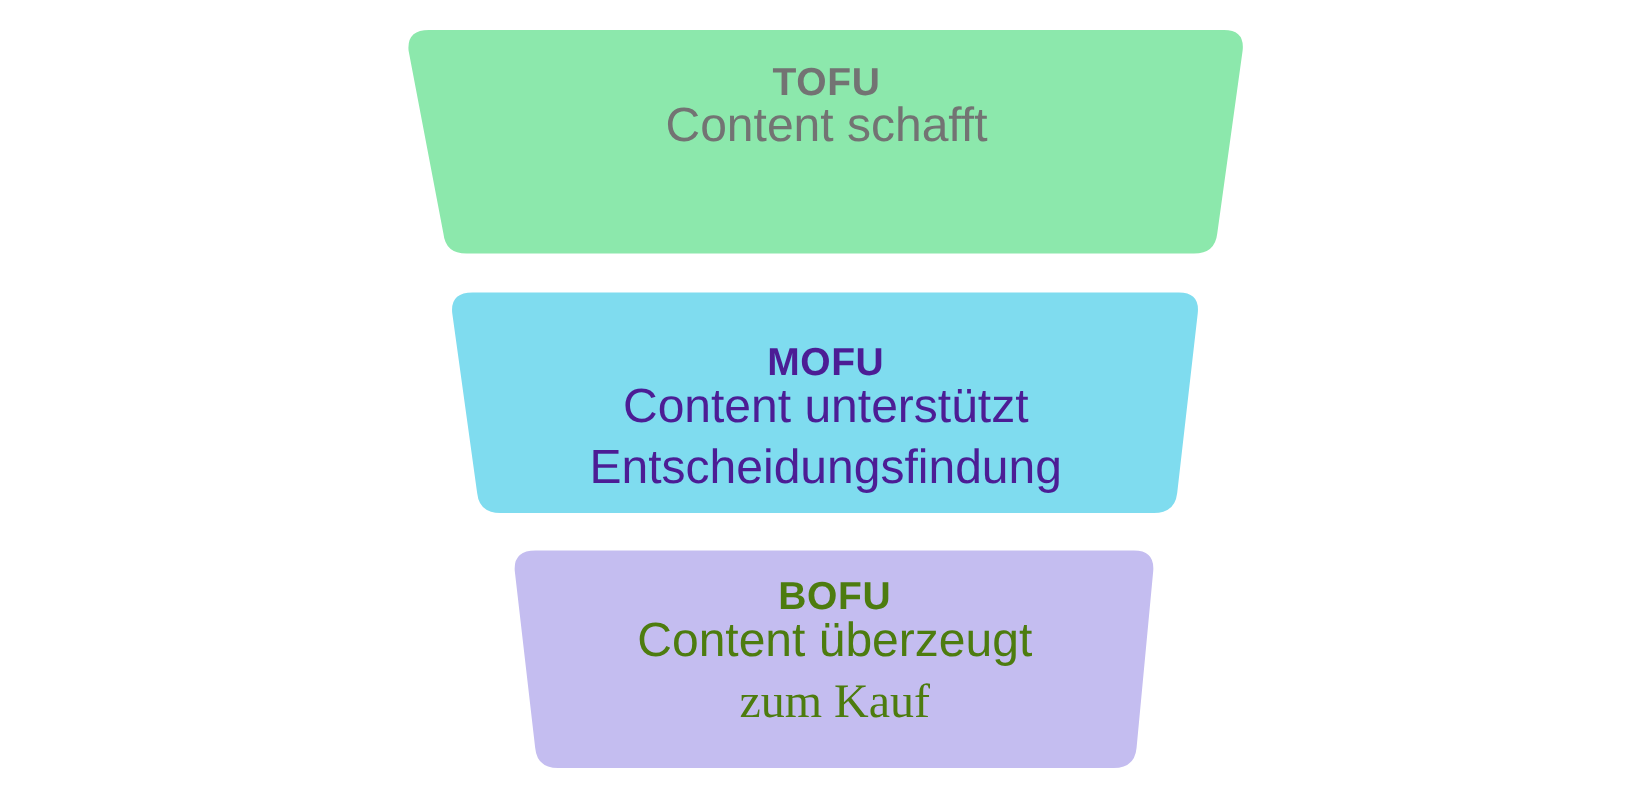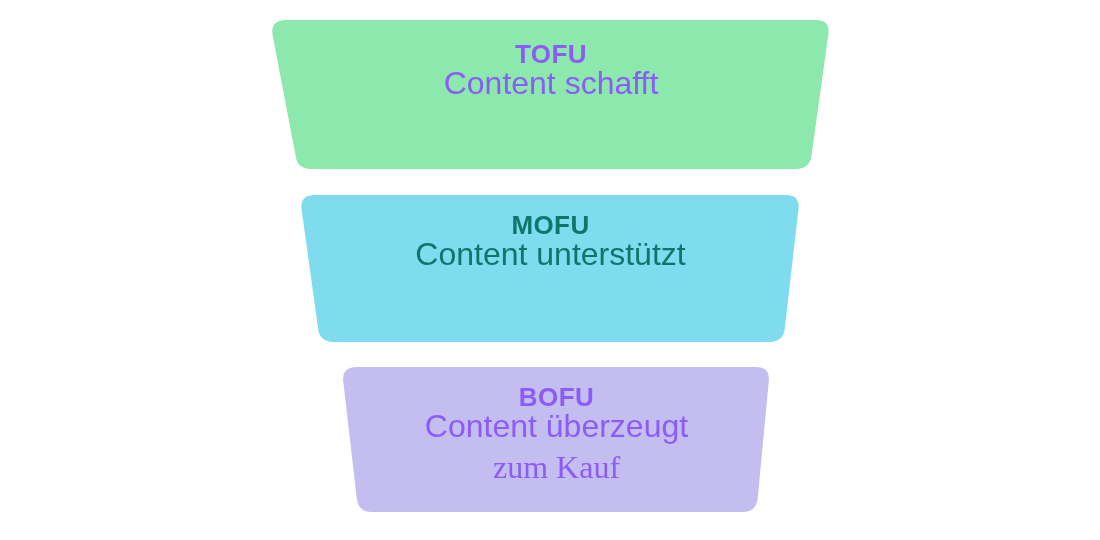--- a/index.html
+++ b/index.html
@@ -72,29 +72,30 @@
   <svg class="stage-shape" viewBox="0 0 1100 540" xmlns="http://www.w3.org/2000/svg" aria-hidden="true">
     <path d="M 315,195 L 786,195 Q 800,195 798.5,208.9 L 784.8,328.6 Q 783.3,342 769.3,342
              L 333.5,342 Q 319.5,342 318.1,328.6 L 301.5,208.9 Q 300,195 315,195 Z" fill="#7FDCEF"></path>
   </svg>
 
   <svg class="stage-shape" viewBox="0 0 1100 540" xmlns="http://www.w3.org/2000/svg" aria-hidden="true">
     <path d="M 357,367 L 756,367 Q 770,367 768.8,380.9 L 757.7,498.6 Q 756.4,512 742.4,512
              L 372.1,512 Q 358.1,512 356.8,498.6 L 343.2,380.9 Q 342,367 357,367 Z" fill="#C4BDF0"></path>
   </svg>
 
-  <div id="tofu-text" class="stage-text" style="color: #8b5cf6;">
+  <div id="tofu-text" class="stage-text" style="color: #737373;">
     <div class="stage-title">TOFU</div>
     <div class="stage-line">Content schafft</div>
   </div>
 
-  <div id="mofu-text" class="stage-text" style="color: #0f766e;">
+  <div id="mofu-text" class="stage-text" style="color: #4c1d95; margin-top: 16px;">
     <div class="stage-title">MOFU</div>
     <div class="stage-line">Content unterstützt</div>
+    <div class="stage-line">Entscheidungsfindung</div>
   </div>
 
-  <div id="bofu-text" class="stage-text" style="color: #8b5cf6;">
+  <div id="bofu-text" class="stage-text" style="color: #4d7c0f;">
     <div class="stage-title">BOFU</div>
     <div class="stage-line">Content überzeugt</div>
     <div class="stage-line">zum Kauf</div>
   </div>
 
 </div>
 
 </body></html>

